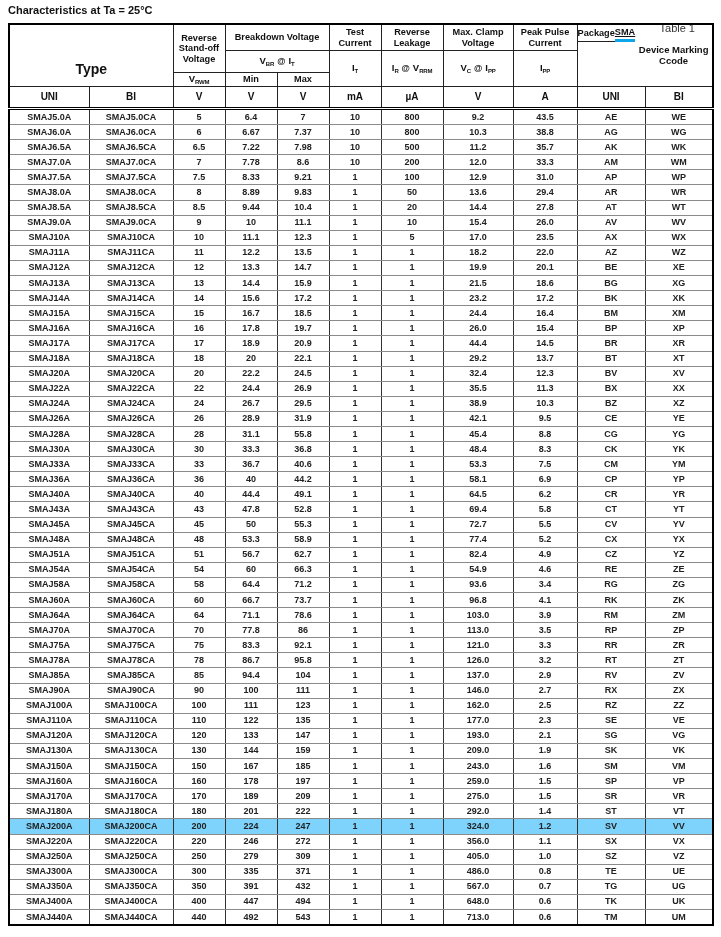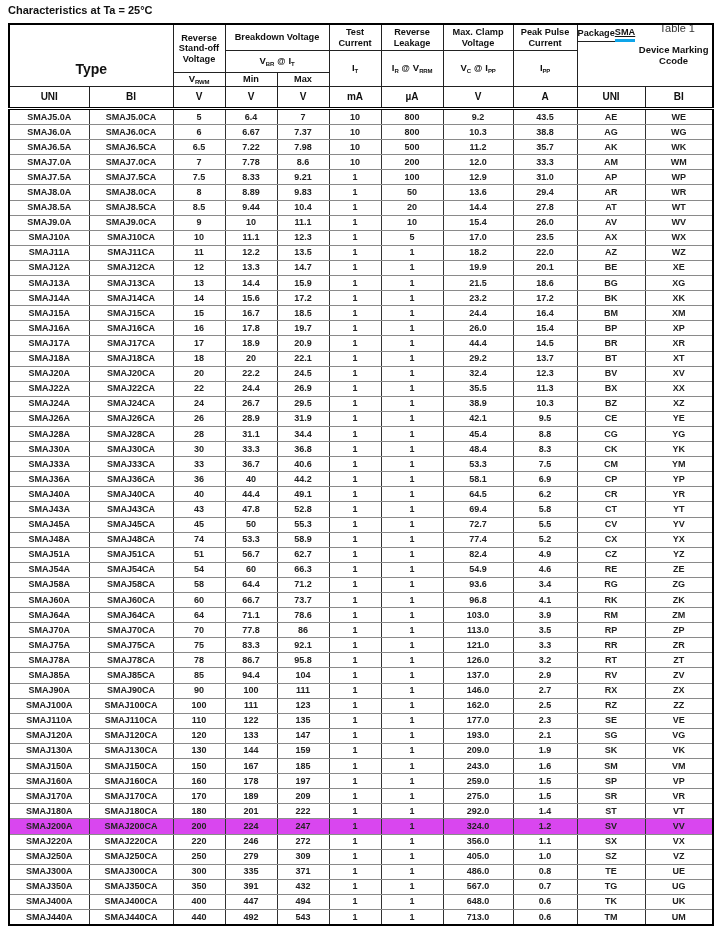--- a/index.html
+++ b/index.html
@@ -20,21 +20,21 @@
   .pkg-cell{padding:0;vertical-align:top;}
   .pkg-box{display:flex;flex-direction:row;height:100%;min-height:61px;}
   .pkg-row1{height:16px;line-height:16px;border-bottom:1px solid #222;}
   .pkg-row2{height:14px;line-height:14px;border-bottom:3px solid #0ea5e9;text-decoration:underline;}
   .pkg-grow{flex:1;display:flex;align-items:center;justify-content:center;font-size:9.5px;}
   .sym{font-size:9.5px;}
   sub{font-size:6px;vertical-align:-2px;font-weight:bold;letter-spacing:-0.2px;}
   .at{margin:0 3px;font-size:8.5px;}
   tbody td{height:14.1px;line-height:13px;font-size:9px;font-weight:bold;color:#222;
            border:1px solid;border-color:#8a8a8a #333;}
-  tbody tr.hl td{background:#d946ef;margin-top:20px;}
+  tbody tr.hl td{background:#7dd3fc;margin-top:20px;}
 </style>
 </head>
 <body>
 
 <div class="page-title">Characteristics at Ta = 25°C</div>
 <div class="table-label">Table 1</div>
 
 <div class="tbl-wrap">
 <table>
   <colgroup>
@@ -365,21 +365,21 @@
           <td>42.1</td>
           <td>9.5</td>
           <td>CE</td>
           <td>YE</td>
         </tr>
         <tr>
           <td>SMAJ28A</td>
           <td>SMAJ28CA</td>
           <td>28</td>
           <td>31.1</td>
-          <td>34.4</td>
+          <td>55.8</td>
           <td>1</td>
           <td>1</td>
           <td>45.4</td>
           <td>8.8</td>
           <td>CG</td>
           <td>YG</td>
         </tr>
         <tr>
           <td>SMAJ30A</td>
           <td>SMAJ30CA</td>
@@ -454,21 +454,21 @@
           <td>1</td>
           <td>1</td>
           <td>72.7</td>
           <td>5.5</td>
           <td>CV</td>
           <td>YV</td>
         </tr>
         <tr>
           <td>SMAJ48A</td>
           <td>SMAJ48CA</td>
-          <td>74</td>
+          <td>48</td>
           <td>53.3</td>
           <td>58.9</td>
           <td>1</td>
           <td>1</td>
           <td>77.4</td>
           <td>5.2</td>
           <td>CX</td>
           <td>YX</td>
         </tr>
         <tr>

